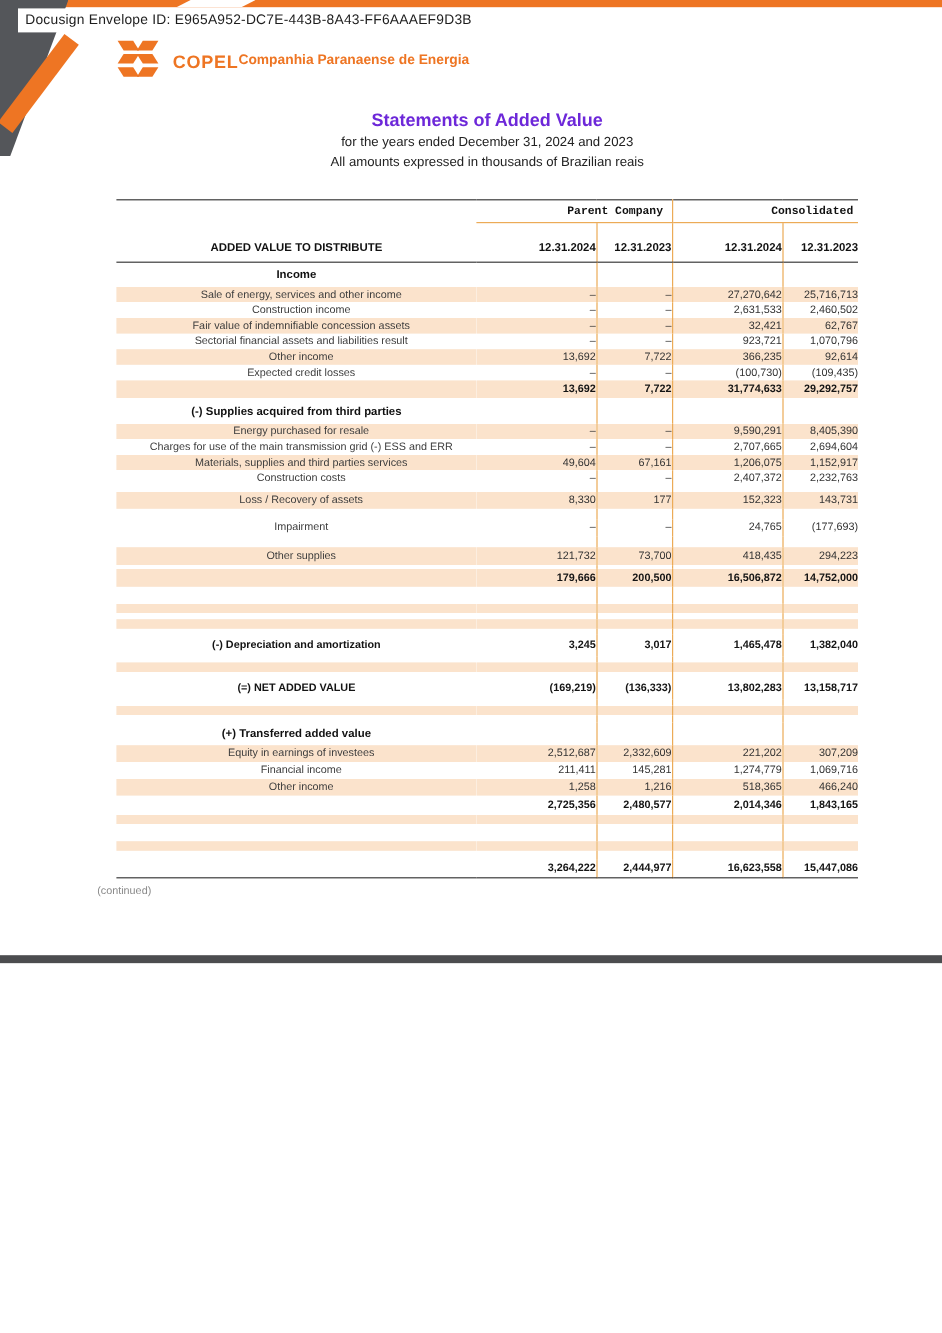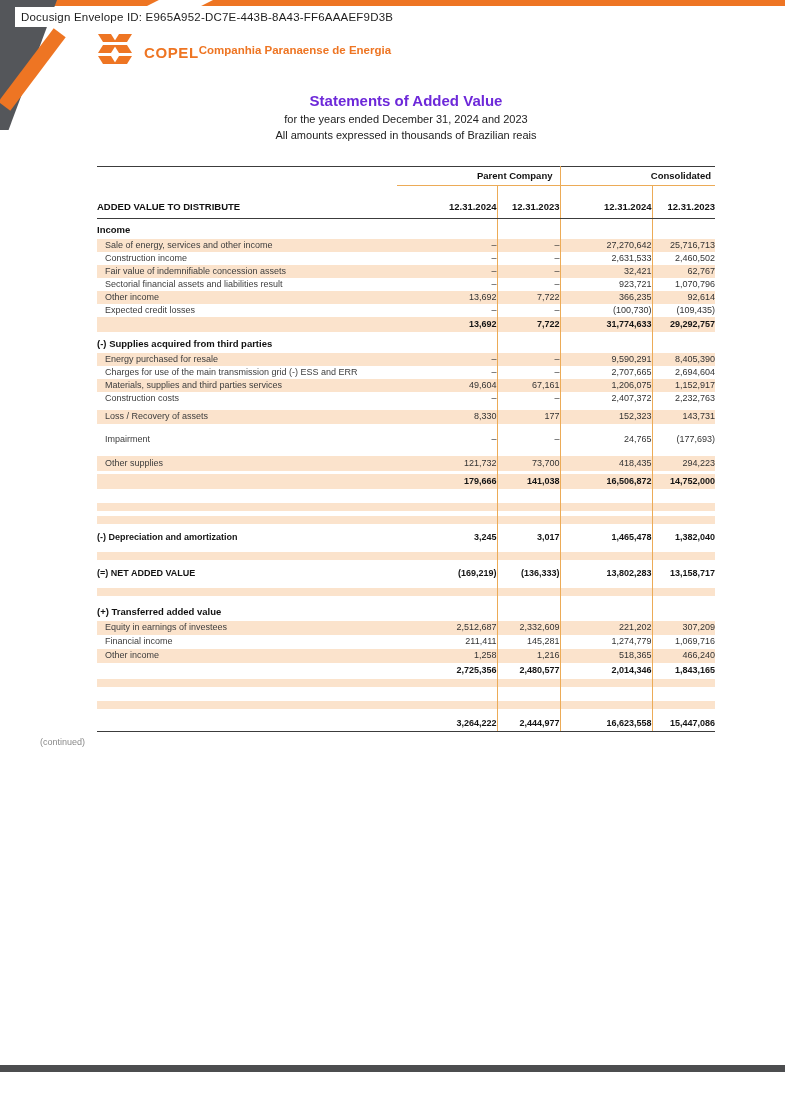--- a/index.html
+++ b/index.html
@@ -1,16 +1,16 @@
 <!DOCTYPE html>
 <html><head>
 <meta charset="utf-8">
 <style>
   html,body{margin:0;padding:0;background:#ffffff;}
-  .page{position:relative;width:785px;height:1072px;background:#fff;overflow:hidden;
+  .page{position:relative;width:785px;height:803px;background:#fff;overflow:hidden;
         font-family:"Liberation Sans",sans-serif;}
 
   
   .top-bar{position:absolute;left:0;top:0;width:785px;height:6px;background:#ee7523;}
   .top-bar-notch{position:absolute;left:147px;top:0;width:66px;height:6px;background:#fff;
         clip-path:polygon(18% 0,100% 0,82% 100%,0 100%);}
   .gray-stripe{position:absolute;left:-26px;top:95px;width:74px;height:10px;background:#c7c8ca;
         transform:rotate(-53deg);}
   .corner-dark{position:absolute;left:0;top:0;width:57px;height:130px;background:#54565a;
         clip-path:polygon(0 0,100% 0,15% 100%,0 100%);}
@@ -29,43 +29,43 @@
   
   .title-block{position:absolute;left:97px;width:618px;top:92px;text-align:center;}
   .doc-title{color:#6d28d9;font-weight:bold;font-size:15px;}
   .doc-sub{font-size:11px;color:#222;margin-top:4px;}
 
   
   .table-wrap{position:absolute;left:0;top:166px;width:785px;}
   table.sav{border-collapse:collapse;table-layout:fixed;width:618px;margin-left:97px;
         border-top:1.2px solid #3c3c3c;font-size:9px;color:#333;}
   table.sav td{padding:0;vertical-align:middle;line-height:1.15;overflow:hidden;white-space:nowrap;}
-  td.lbl{text-align:left;}
+  td.lbl{text-align:center;}
   td.num{text-align:right;}
   td.c0,td.c1,td.c2{border-right:1px solid #ecab57;}
   td.c0{padding-right:9px;}
   td.c1{padding-right:7px;}
   td.c2{padding-right:7px;}
   td.c3{padding-right:4px;}
-  tr.grp-row{height:19px;}
+  tr.grp-row{height:19px;font-family:Liberation Mono, monospace;}
   td.grp{font-weight:bold;font-size:9.5px;color:#111;text-align:right;vertical-align:bottom;
         padding-bottom:3px;border-bottom:1px solid #ecab57;}
   td.grp.g0{border-right:1px solid #ecab57;padding-right:7px;}
   td.grp.g1{padding-right:4px;}
   tr.dates{height:33px;}
   tr.dates td{border-bottom:1.2px solid #3c3c3c;vertical-align:bottom;padding-bottom:5px;
         font-weight:bold;font-size:9.5px;color:#111;}
   tr.data{height:13px;}
   tr.data td.lbl{padding-left:8px;color:#3d3d3d;}
   tr.section td.lbl{font-weight:bold;color:#111;font-size:9.5px;vertical-align:bottom;padding-bottom:3px;}
   tr.total td{font-weight:bold;color:#141414;}
   tr.bg-p td{background:#fbe3cc;}
   tr.strip td{background:#fbe3cc;}
   tr.last td{border-bottom:1.2px solid #3c3c3c;}
-  .continued{margin-left:40px;margin-top:5px;font-size:9px;color:#8a8a8a;}
+  .continued{margin-left:81px;margin-top:5px;font-size:9px;color:#8a8a8a;}
 
   
   .footer-rule{position:absolute;left:36px;right:33px;top:1072px;border-top:1.1px solid #3f3f3f;}
   .footer-left{position:absolute;left:97px;top:1079px;color:#e87a28;font-weight:bold;font-size:11px;}
   .footer-page{position:absolute;right:35px;top:1125px;color:#e87a28;font-weight:bold;font-size:11px;}
   .bottom-bar{position:absolute;left:0;bottom:0;width:785px;height:7px;background:#4c4d4f;}
 </style>
 </head>
 <body>
 
@@ -263,21 +263,21 @@
           <tr class="gap" style="height: 3px;">
             <td class="lbl"></td>
             <td class="num c0"></td>
             <td class="num c1"></td>
             <td class="num c2"></td>
             <td class="num c3"></td>
           </tr>
           <tr class="total bg-p" style="height: 15px;">
             <td class="lbl"></td>
             <td class="num c0">179,666</td>
-            <td class="num c1">141,038</td>
+            <td class="num c1">200,500</td>
             <td class="num c2">16,506,872</td>
             <td class="num c3">14,752,000</td>
           </tr>
           <tr class="gap" style="height: 14px;">
             <td class="lbl"></td>
             <td class="num c0"></td>
             <td class="num c1"></td>
             <td class="num c2"></td>
             <td class="num c3"></td>
           </tr>

